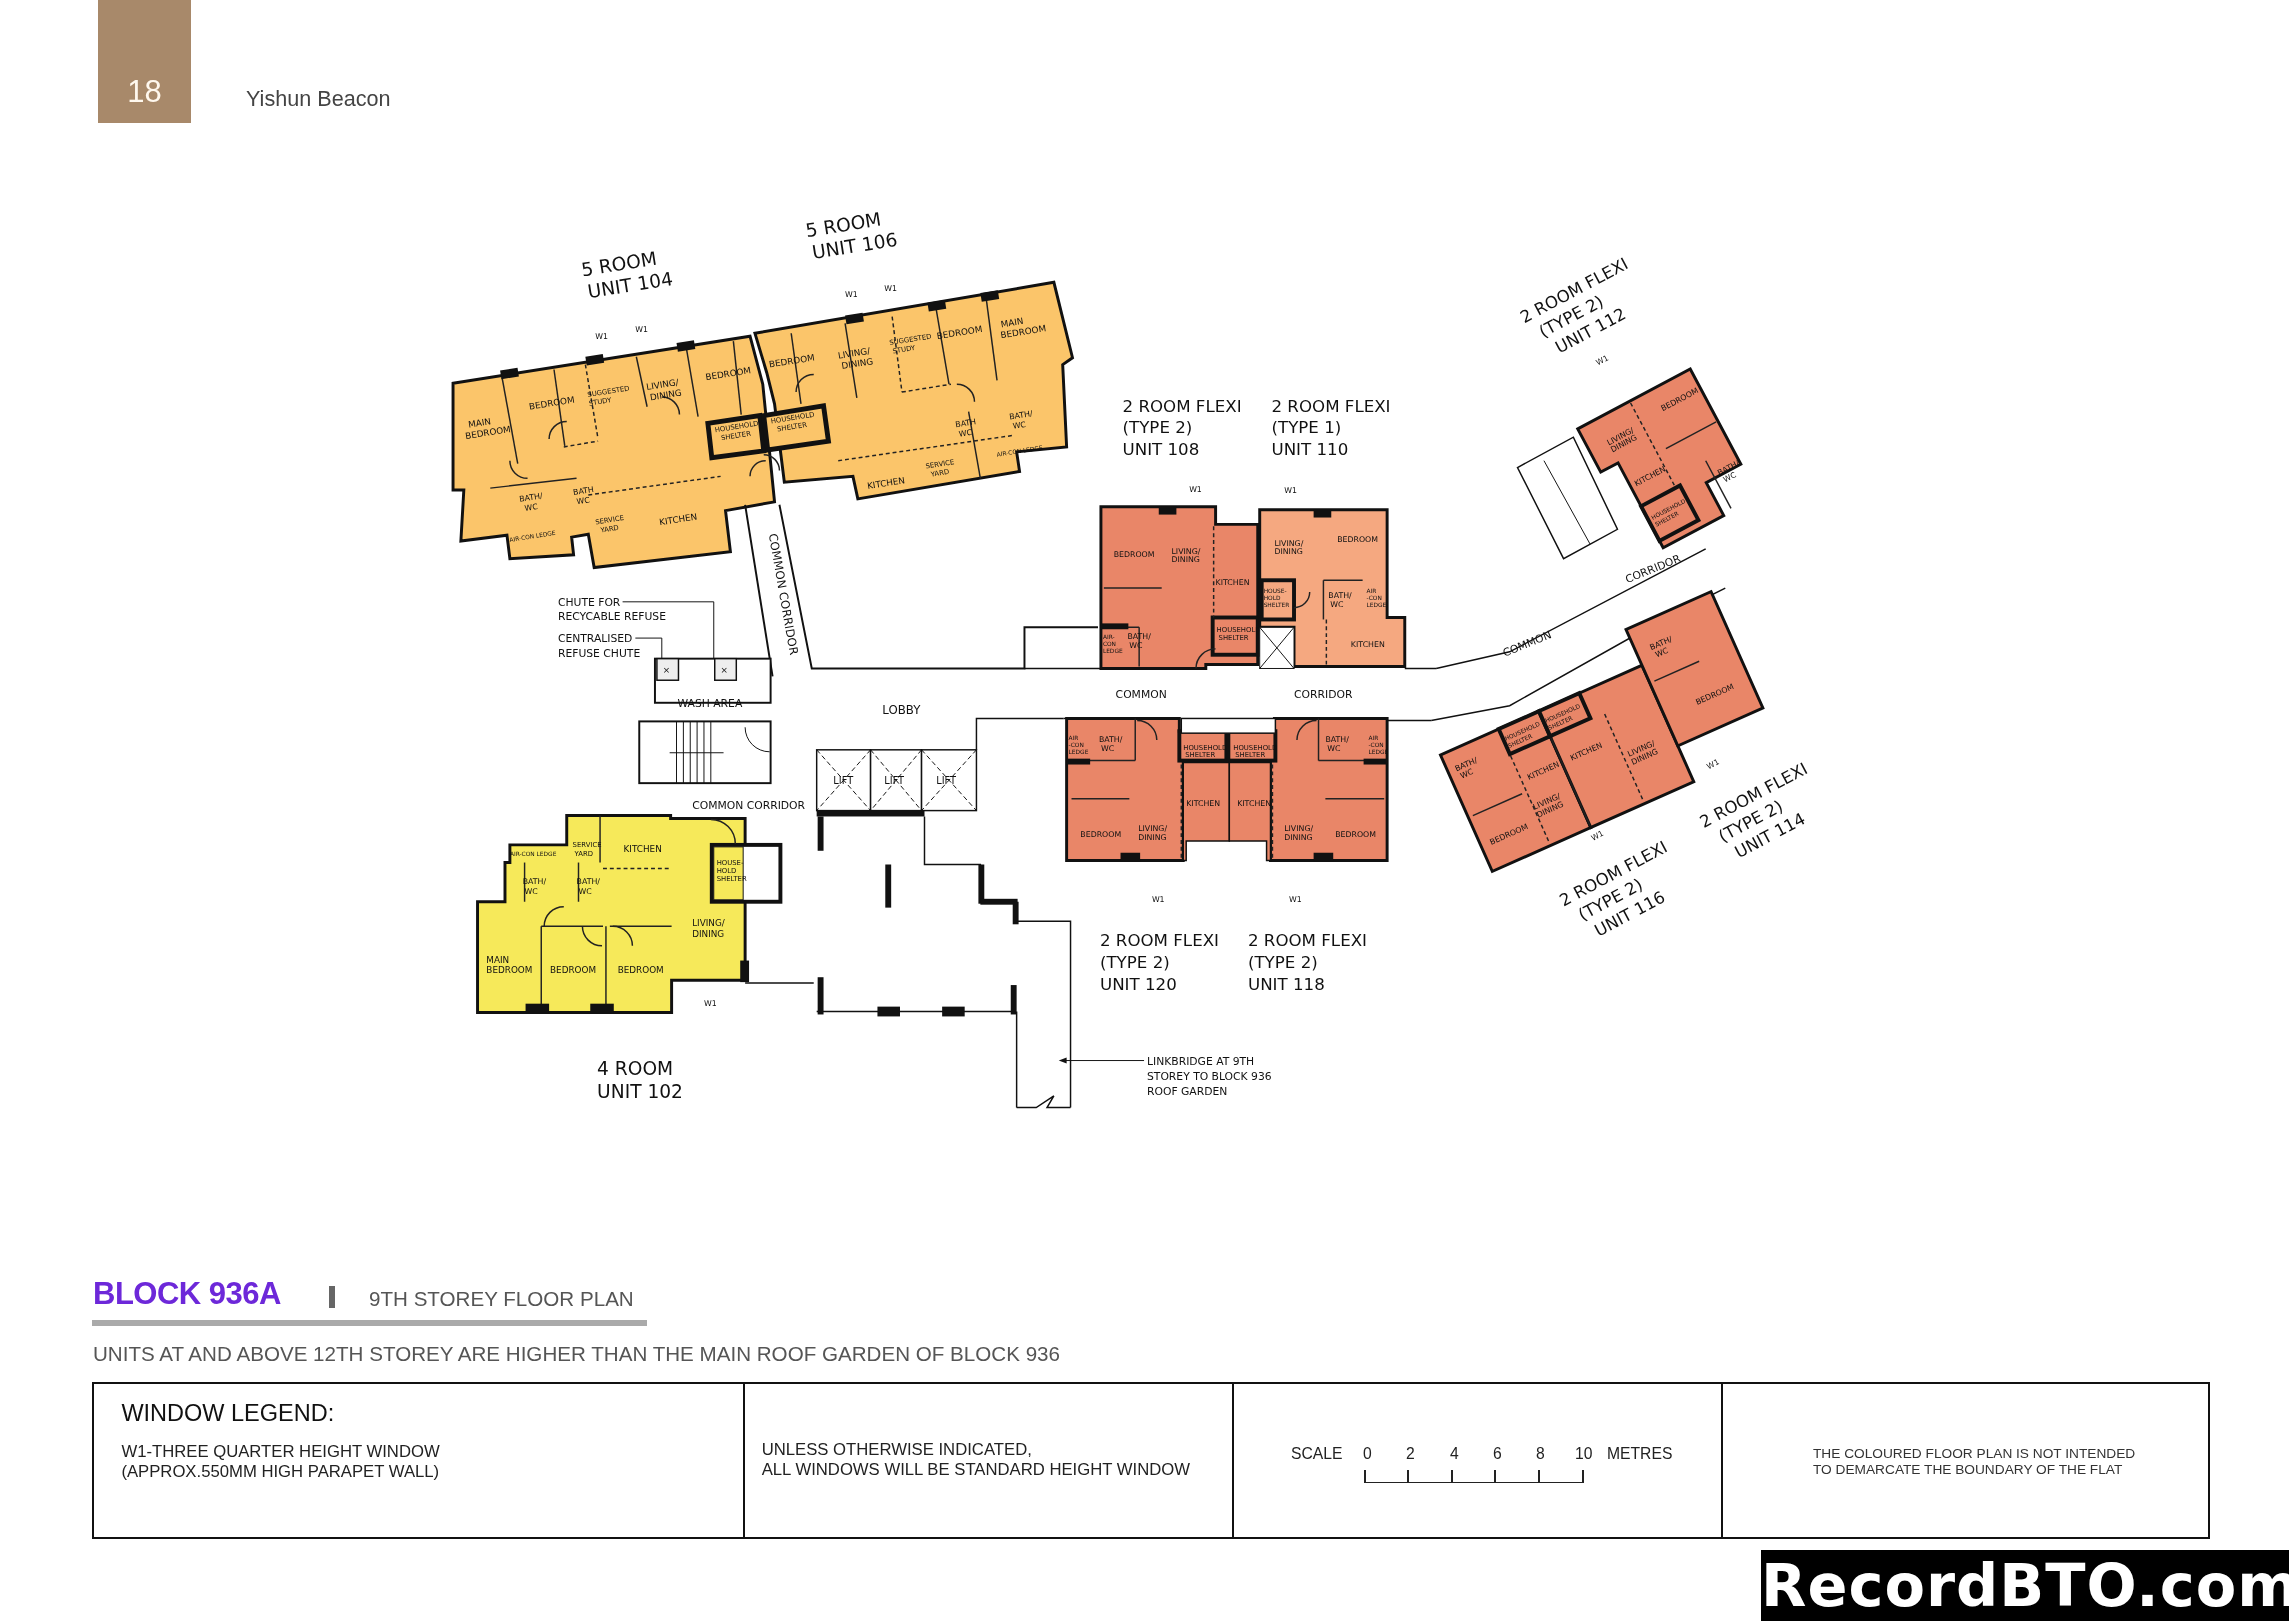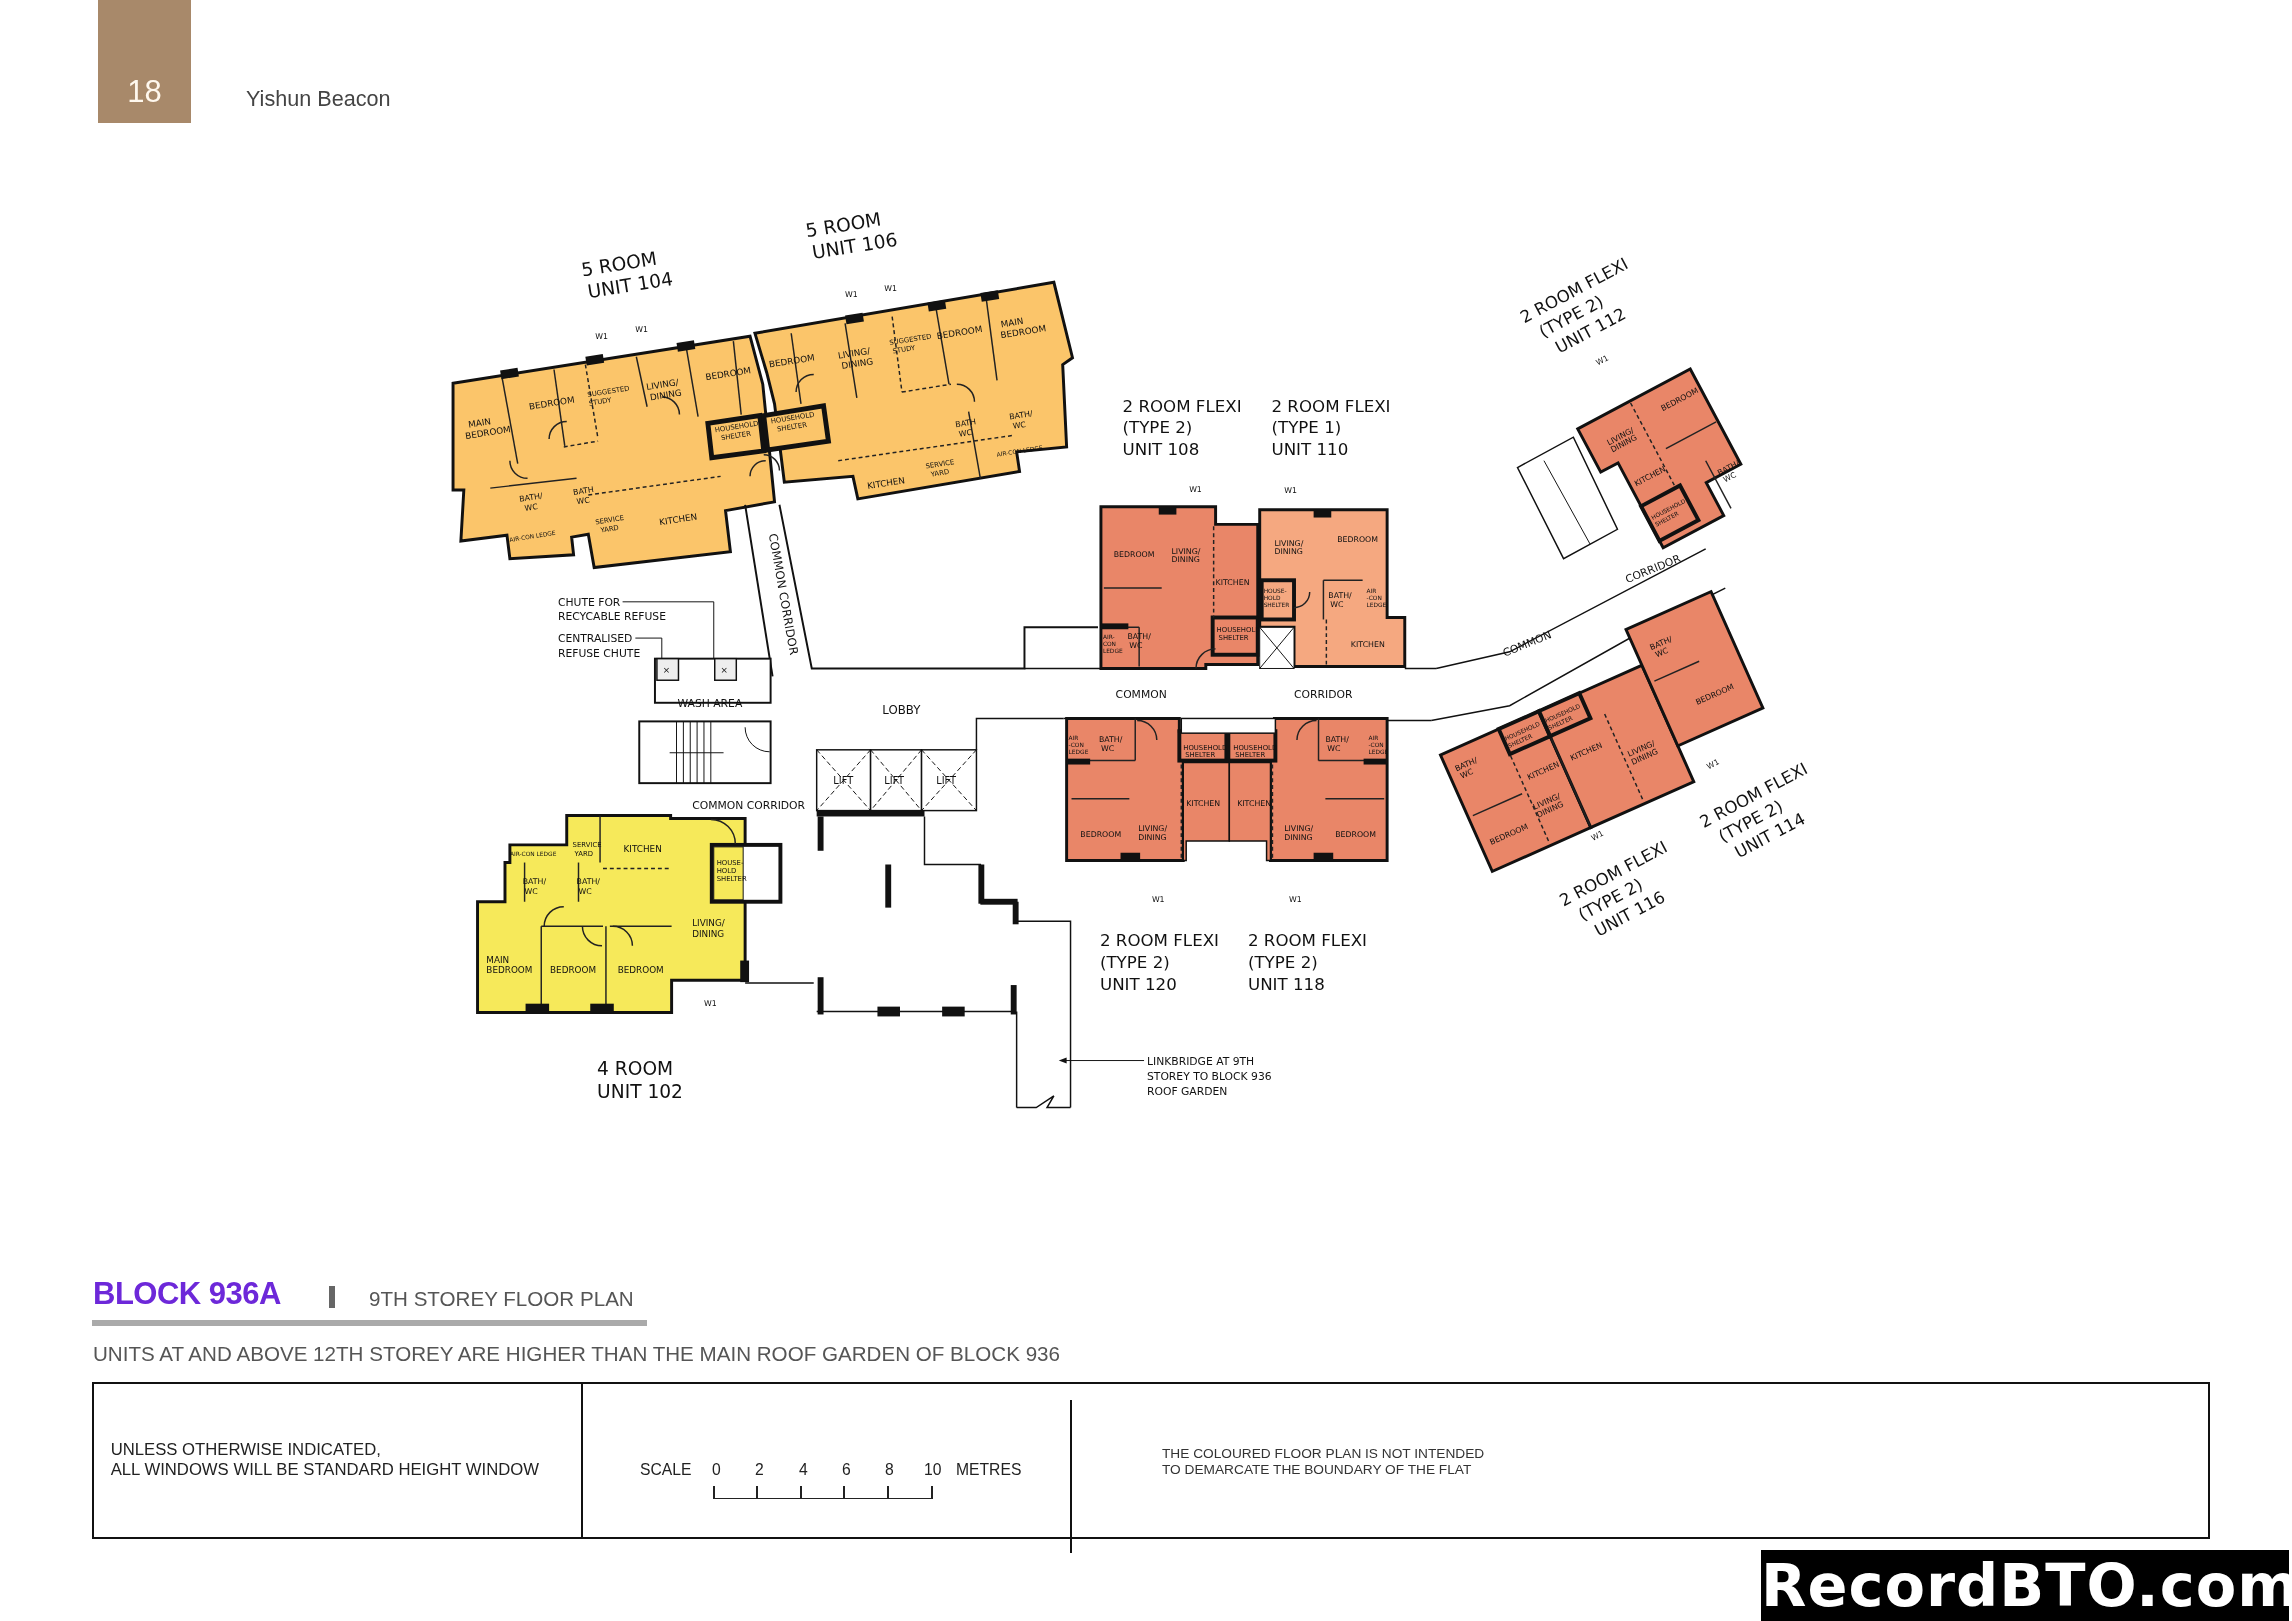--- a/index.html
+++ b/index.html
@@ -12,21 +12,21 @@
   .plan svg { position:absolute; left:0; top:0; }
   .cad { font-family:"DejaVu Sans", sans-serif; fill:#111; }
   .block-title { position:absolute; left:93px; top:1276px; font-size:31px; font-weight:bold; color:#6d28d9; letter-spacing:-0.5px; }
   .title-sep { position:absolute; left:329px; top:1286px; width:5.9px; height:21.6px; background:#666; }
   .title-sub { position:absolute; left:369px; top:1287px; font-size:20.6px; color:#555; }
   .title-rule { position:absolute; left:92px; top:1320px; width:555px; height:5.9px; background:#aaaaaa; }
   .notice { position:absolute; left:93px; top:1342px; font-size:20.6px; color:#555; }
   .legend-table { position:absolute; left:92px; top:1382px; width:2114px; height:153px; border:2.9px solid #111; display:flex; }
   .cell { position:relative; border-right:2px solid #111; height:100%; }
   .cell:last-child { border-right:none; }
-  .c1 { width:649px; } .c2 { width:487px; } .c3 { width:487px;margin-top:16px; } .c4 { flex:1; }
+  .c1 { width:649px; } .c2 { width:487px; } .c3 { width:487px; } .c4 { flex:1; }
   .legend-head { position:absolute; left:27.4px; top:15.7px; font-size:23.5px; color:#111; }
   .legend-line { position:absolute; left:27.4px; font-size:16.7px; color:#222; }
   .c2 .legend-line { left:16.7px; }
   .scale-row { position:absolute; left:57px; top:61px; font-size:15.7px; color:#222; }
   .scale-bar { position:absolute; left:130px; top:86px; width:220px; height:11.8px; border-bottom:1.5px solid #222; }
   .tick { position:absolute; bottom:0; width:1.5px; height:11.8px; background:#222; }
   .disclaimer { position:absolute; left:90px; font-size:13.7px; color:#333; }
   .watermark { position:absolute; left:1761px; top:1550px; width:528px; height:72px; background:#000; color:#fff;
                font-family:"DejaVu Sans", sans-serif; font-weight:bold; font-size:59px; line-height:72px; text-align:right; letter-spacing:1px; }
 </style>
@@ -540,20 +540,25 @@
 </svg>
 </div>
 
 <div class="block-title">BLOCK 936A</div>
 <div class="title-sep"></div>
 <div class="title-sub">9TH STOREY FLOOR PLAN</div>
 <div class="title-rule"></div>
 <div class="notice">UNITS AT AND ABOVE 12TH STOREY ARE HIGHER THAN THE MAIN ROOF GARDEN OF BLOCK 936</div>
 
 <div class="legend-table">
+  <div class="cell c1">
+    <div class="legend-head">WINDOW LEGEND:</div>
+    <div class="legend-line" style="top:58px">W1-THREE QUARTER HEIGHT WINDOW</div>
+    <div class="legend-line" style="top:78px">(APPROX.550MM HIGH PARAPET WALL)</div>
+  </div>
   <div class="cell c2">
     <div class="legend-line" style="top:56px">UNLESS OTHERWISE INDICATED,</div>
     <div class="legend-line" style="top:76px">ALL WINDOWS WILL BE STANDARD HEIGHT WINDOW</div>
   </div>
   <div class="cell c3">
     <div class="scale-row">
       <span>SCALE</span>
       <span style="position:absolute; left:72px">0</span>
       <span style="position:absolute; left:115px">2</span>
       <span style="position:absolute; left:159px">4</span>

